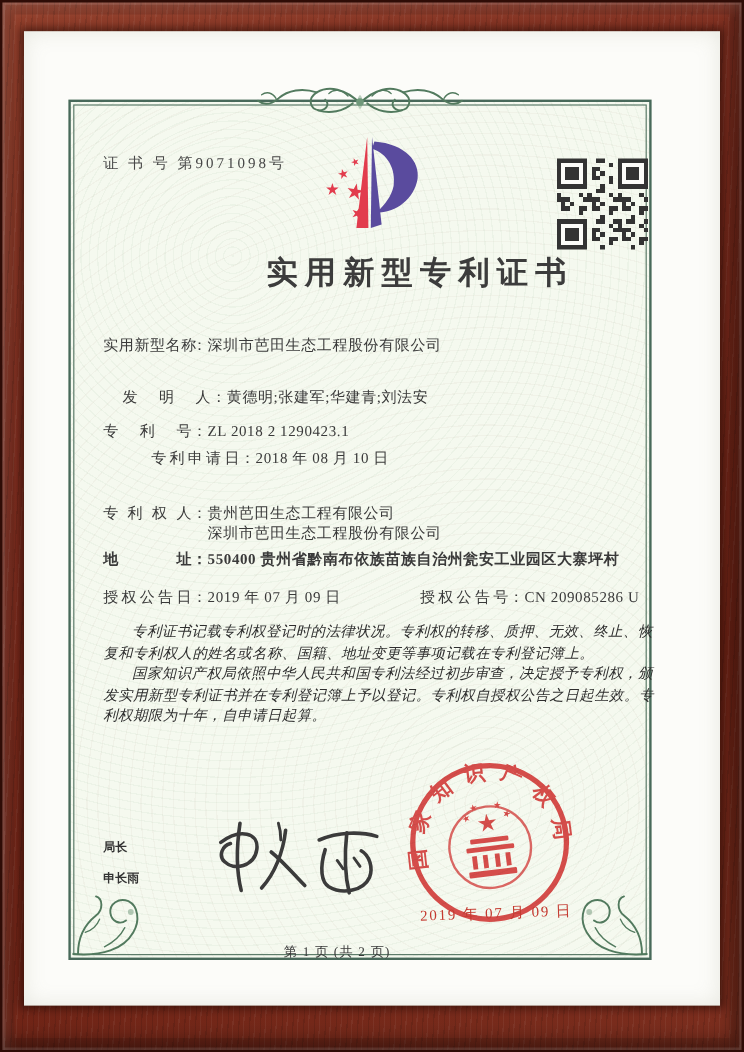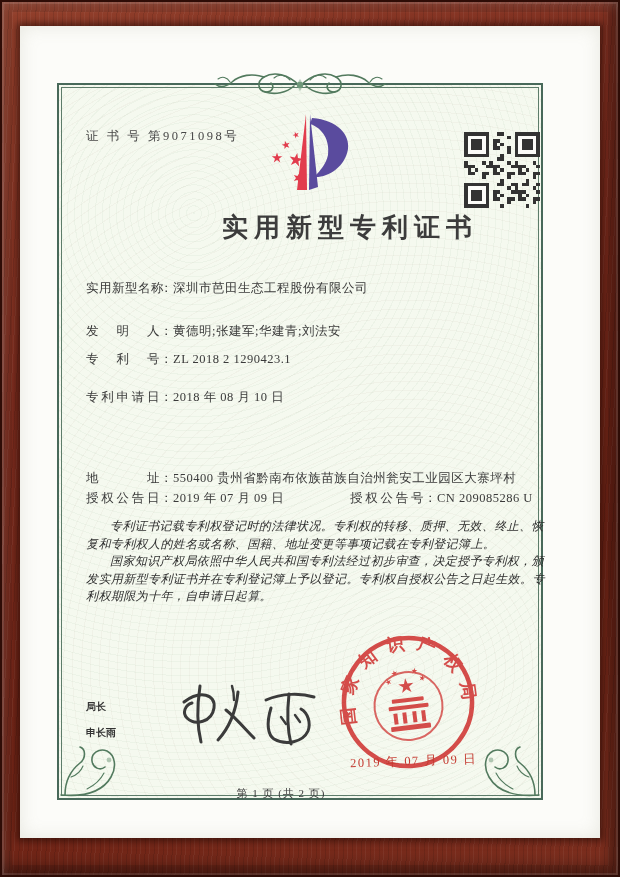--- a/index.html
+++ b/index.html
@@ -51,22 +51,22 @@
   .qr{position:absolute;left:444px;top:106px;width:76px;height:76px;}
   .title{
     position:absolute;left:37px;top:184px;width:586px;text-align:center;
     font-size:26px;font-weight:600;letter-spacing:6px;color:#3c3c3c;
   }
   .row{position:absolute;left:66px;font-size:12.5px;letter-spacing:.5px;line-height:16px;white-space:nowrap;}
   .lab{display:inline-block;width:74px;text-align:justify;text-align-last:justify;vertical-align:top;}
   .sep{display:inline-block;vertical-align:top;}
   .val{display:inline-block;vertical-align:top;white-space:normal;width:372px;}
   .val-narrow{width:180px;}
-  .row-r0{top:254px;} .row-r1{top:297px;} .row-r2{top:325px;} .row-r3{top:363px;}
-  .row-r4{top:394px;} .row-r5{top:444px;} .row-r6{top:464px;}
+  .row-r0{top:254px;} .row-r1{top:297px;margin-left:16px;} .row-r2{top:325px;} .row-r3{top:348px;margin-left:40px;}
+  .row-r4{top:394px;} .row-r5{top:432px;font-weight:bold;} .row-r6{top:464px;}
   .pair2{position:absolute;left:264px;top:0;}
   .paras{
     position:absolute;left:66px;top:492px;width:460px;
     font-size:12px;font-style:italic;letter-spacing:.4px;line-height:17.5px;color:#2e2e2e;
   }
   .paras p{margin:0;text-indent:2em;}
   .signer{
     position:absolute;left:66px;top:668px;
     font-family:"Liberation Sans","DejaVu Sans",sans-serif;
     font-size:10px;font-weight:600;color:#333;line-height:26px;
@@ -261,20 +261,23 @@
       </div>
 
       <div class="row row-r2">
         <span class="lab">专利号</span><span class="sep">：</span><span class="val">ZL 2018 2 1290423.1</span>
       </div>
 
       <div class="row row-r3">
         <span class="lab">专利申请日</span><span class="sep">：</span><span class="val">2018 年 08 月 10 日</span>
       </div>
 
+      <div class="row row-r4">
+        <span class="lab">专利权人</span><span class="sep">：</span><span class="val"><span>贵州芭田生态工程有限公司</span><br><span>深圳市芭田生态工程股份有限公司</span></span>
+      </div>
 
       <div class="row row-r5">
         <span class="lab">地址</span><span class="sep">：</span><span class="val">550400 贵州省黔南布依族苗族自治州瓮安工业园区大寨坪村</span>
       </div>
 
       <div class="row row-r6">
         <span class="lab">授权公告日</span><span class="sep">：</span><span class="val val-narrow">2019 年 07 月 09 日</span>
         <span class="pair2">
           <span class="lab">授权公告号</span><span class="sep">：</span><span>CN 209085286 U</span>
         </span>

